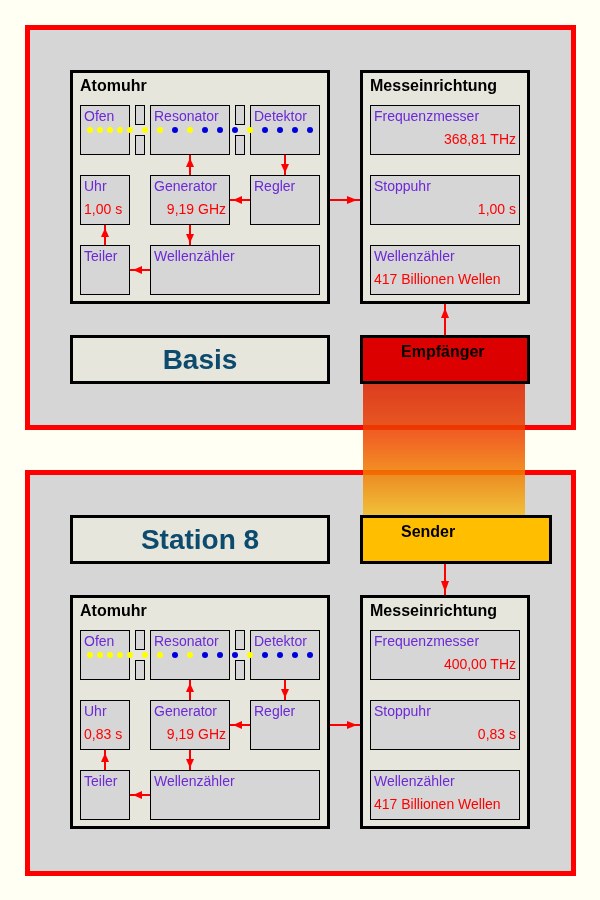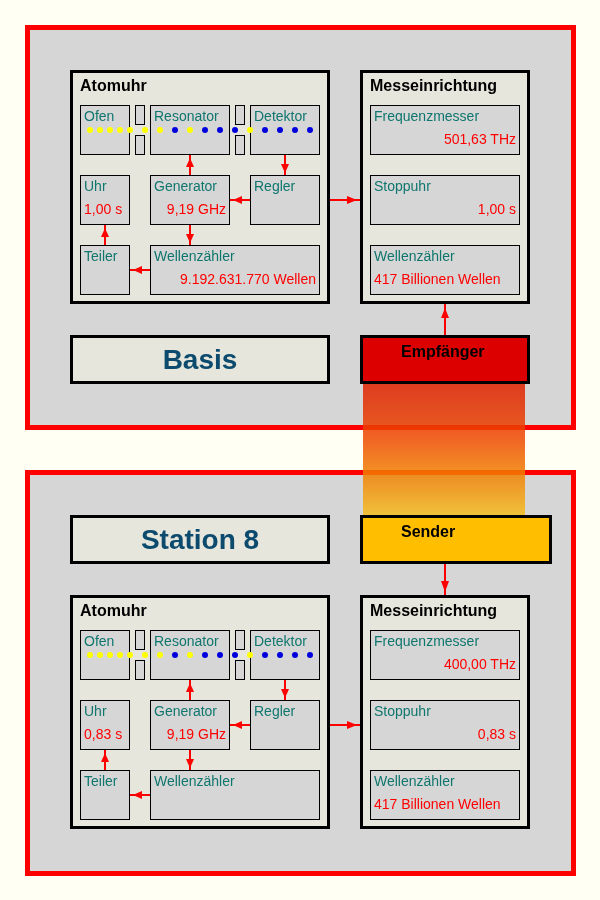--- a/index.html
+++ b/index.html
@@ -3,21 +3,21 @@
   <meta charset="utf-8">
   <style>
     html, body { margin:0; padding:0; }
     body { width:600px; height:900px; background:#FFFFF3; position:relative; overflow:hidden;
            font-family:"Liberation Sans", sans-serif; }
     .abs { position:absolute; box-sizing:border-box; }
     .frame { border:5px solid #FF0000; background:#D6D6D6; }
     .panel { border:3px solid #000; background:#E6E6DC; }
     .panel-title { position:absolute; left:7px; top:4px; font-weight:bold; font-size:16px; color:#000; }
     .cell { border:1px solid #000; background:#D6D6D6; }
-    .cell .lbl { position:absolute; left:3px; top:2px; font-size:14px; color:#0f766e; white-space:nowrap; }
+    .cell .lbl { position:absolute; left:3px; top:2px; font-size:14px; color:#6d28d9; white-space:nowrap; }
     .cell .val { position:absolute; right:3px; top:25px; font-size:14px; color:#FF0000; white-space:nowrap; }
     .cell .val.left { left:3px; right:auto; }
     .bigtitle { display:flex; align-items:center; justify-content:center; font-weight:bold; font-size:28px; color:#0c4a6e; }
     .tx { border:3px solid #000; }
     .tx .panel-title { top:5px;padding-left:31px; }
     .dot { position:absolute; width:6px; height:6px; border-radius:50%; }
     .slot { border:1px solid #000; background:#D6D6D6; }
     .beam { background:linear-gradient(to bottom, rgba(221,34,0,0.85) 0%, rgba(238,70,0,0.85) 40%, rgba(240,120,0,0.85) 65%, rgba(245,190,30,0.85) 100%); }
     svg.arrows { position:absolute; left:0; top:0; }
   </style>
@@ -71,29 +71,28 @@
   <span class="val">9,19 GHz</span>
 </div>
 <div class="abs cell" style="left:250px;top:175px;width:70px;height:50px;">
   <span class="lbl">Regler</span>
 </div>
 <div class="abs cell" style="left:80px;top:245px;width:50px;height:50px;">
   <span class="lbl">Teiler</span>
 </div>
 <div class="abs cell" style="left:150px;top:245px;width:170px;height:50px;">
   <span class="lbl">Wellenzähler</span>
-  <span class="val">9.192.631.770 Wellen</span>
 </div>
 
 <div class="abs panel" style="left:360px;top:70px;width:170px;height:234px;">
   <span class="panel-title">Messeinrichtung</span>
 </div>
 <div class="abs cell" style="left:370px;top:105px;width:150px;height:50px;">
   <span class="lbl">Frequenzmesser</span>
-  <span class="val">501,63 THz</span>
+  <span class="val">368,81 THz</span>
 </div>
 <div class="abs cell" style="left:370px;top:175px;width:150px;height:50px;">
   <span class="lbl">Stoppuhr</span>
   <span class="val">1,00 s</span>
 </div>
 <div class="abs cell" style="left:370px;top:245px;width:150px;height:50px;">
   <span class="lbl">Wellenzähler</span>
   <span class="val left">417 Billionen Wellen</span>
 </div>
 

